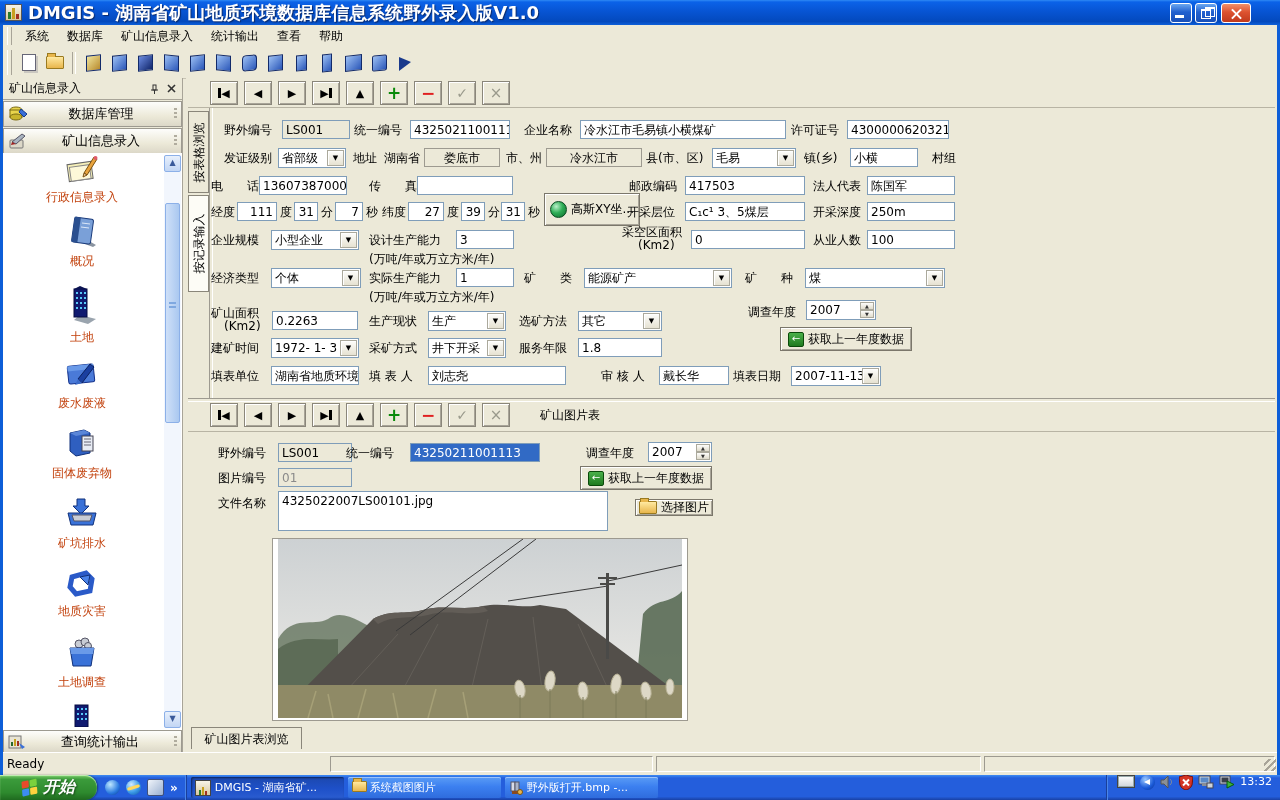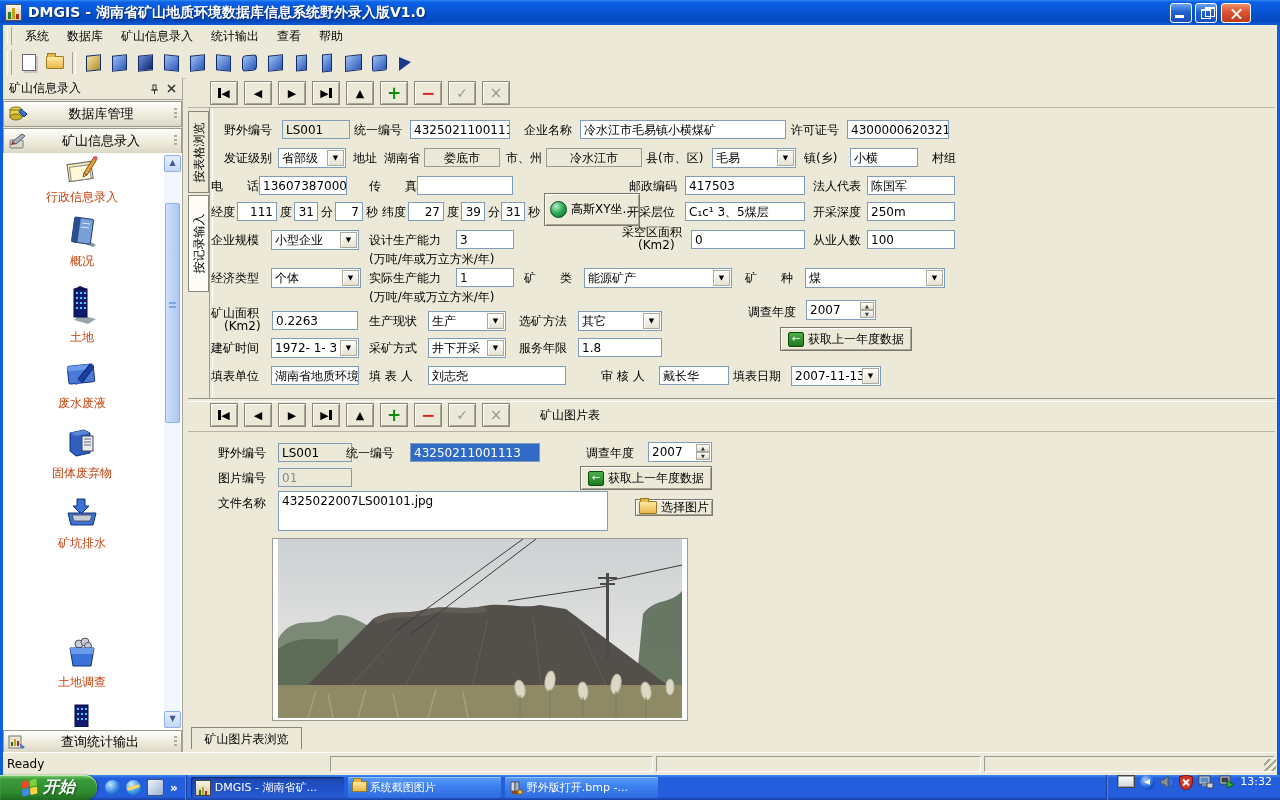--- a/index.html
+++ b/index.html
@@ -22,21 +22,21 @@
   .btn{position:absolute;background:#ECE9D8;border:1px solid #7b776b;box-shadow:inset 1px 1px 0 #fff, inset -1px -1px 0 #a8a498;box-sizing:border-box;text-align:center;font-size:12px;color:#000;display:flex;align-items:center;justify-content:center;gap:4px;}
   .navbtn{position:absolute;width:28px;height:24px;background:#ECE9D8;border:1px solid #8a867a;box-shadow:inset 1px 1px 0 #fff, inset -1px -1px 0 #a8a498;box-sizing:border-box;display:flex;align-items:center;justify-content:center;font-size:11px;color:#000;}
   .navbtn .bar{width:3px;height:10px;background:#000;display:inline-block;}
   .navbtn.dis{color:#9a9a8c;}
   .g-plus{color:#0a8a0a;font-weight:bold;font-size:17px;line-height:14px;}
   .g-minus{color:#e02020;font-weight:bold;font-size:17px;line-height:14px;}
   .etch-h{position:absolute;height:2px;border-top:1px solid #9d9a90;border-bottom:1px solid #fff;}
   .etch-v{position:absolute;width:2px;border-left:1px solid #9d9a90;border-right:1px solid #fff;}
   
   .titlebar{position:absolute;left:0;top:0;right:0;height:25px;background:linear-gradient(180deg,#2f8af5 0%,#0b62e8 8%,#0856d6 40%,#0349bd 86%,#0d5fd9 100%);display:flex;align-items:center;color:#fff;}
-  .titlebar .t{font-weight:bold;font-size:14px;text-shadow:1px 1px 1px #0a2a6a;white-space:nowrap;text-align:right;}
+  .titlebar .t{font-weight:bold;font-size:18px;text-shadow:1px 1px 1px #0a2a6a;white-space:nowrap;text-align:right;}
   .winbtn{position:absolute;top:3px;width:22px;height:20px;border-radius:3px;border:1px solid #fff;background:linear-gradient(180deg,#6aa7f0,#2160cf 45%,#1950b8);box-sizing:border-box;}
   .winbtn.close{background:linear-gradient(180deg,#f0906a,#dd5230 45%,#c03a1d);width:30px;}
   .wb-min{position:absolute;left:4px;bottom:4px;width:9px;height:3px;background:#fff;}
   .wb-rest{position:absolute;left:5px;top:5px;width:8px;height:7px;border:1px solid #fff;border-top-width:2px;background:transparent;}
   .wb-rest2{position:absolute;left:9px;top:3px;width:8px;height:7px;border:1px solid #fff;border-top-width:2px;}
   .wb-x1,.wb-x2{position:absolute;left:8px;top:9px;width:13px;height:2px;background:#fff;}
   .wb-x1{transform:rotate(45deg);} .wb-x2{transform:rotate(-45deg);}
   
   .menubar{position:absolute;left:3px;top:25px;right:3px;height:22px;background:#ECE9D8;border-bottom:1px solid #d8d4c4;display:flex;align-items:center;}
   .grip{width:3px;height:80%;border-left:1px solid #fff;border-right:1px solid #a8a498;margin:0 4px;}
@@ -278,20 +278,27 @@
         <span class="cap">固体废弃物</span>
       </div>
       <div class="side-item" style="top:344px">
         <svg width="36" height="34" viewBox="0 0 36 34">
             <polygon points="13,2 21,2 21,9 25,9 17,17 9,9 13,9" fill="#3a72d8" stroke="#10307a"></polygon>
             <polygon points="4,16 32,16 29,28 7,28" fill="#3a72d8" stroke="#10307a"></polygon>
             <polygon points="8,18 28,18 26,24 10,24" fill="#c8ccd4" stroke="#556"></polygon>
           </svg>
         <span class="cap">矿坑排水</span>
       </div>
+      <div class="side-item" style="top:414px">
+        <svg width="36" height="32" viewBox="0 0 36 32">
+            <path d="M8,10 L22,6 L28,12 L26,24 L12,27 L6,20 Z" fill="none" stroke="#2a5ac8" stroke-width="5"></path>
+            <polygon points="16,10 26,8 24,18" fill="#4a82e8" stroke="#10307a"></polygon>
+          </svg>
+        <span class="cap">地质灾害</span>
+      </div>
       <div class="side-item" style="top:483px">
         <svg width="36" height="34" viewBox="0 0 36 34">
             <g fill="#c8ccd4" stroke="#556">
               <circle cx="15" cy="8" r="4"></circle>
               <circle cx="21" cy="6" r="4"></circle>
               <circle cx="24" cy="10" r="3.5"></circle>
             </g>
             <path d="M6,12 L30,12 L27,30 L9,30 Z" fill="#3a72d8" stroke="#10307a"></path>
             <path d="M6,12 L30,12 L29,18 L7,18 Z" fill="#6a9ae8"></path>
           </svg>

